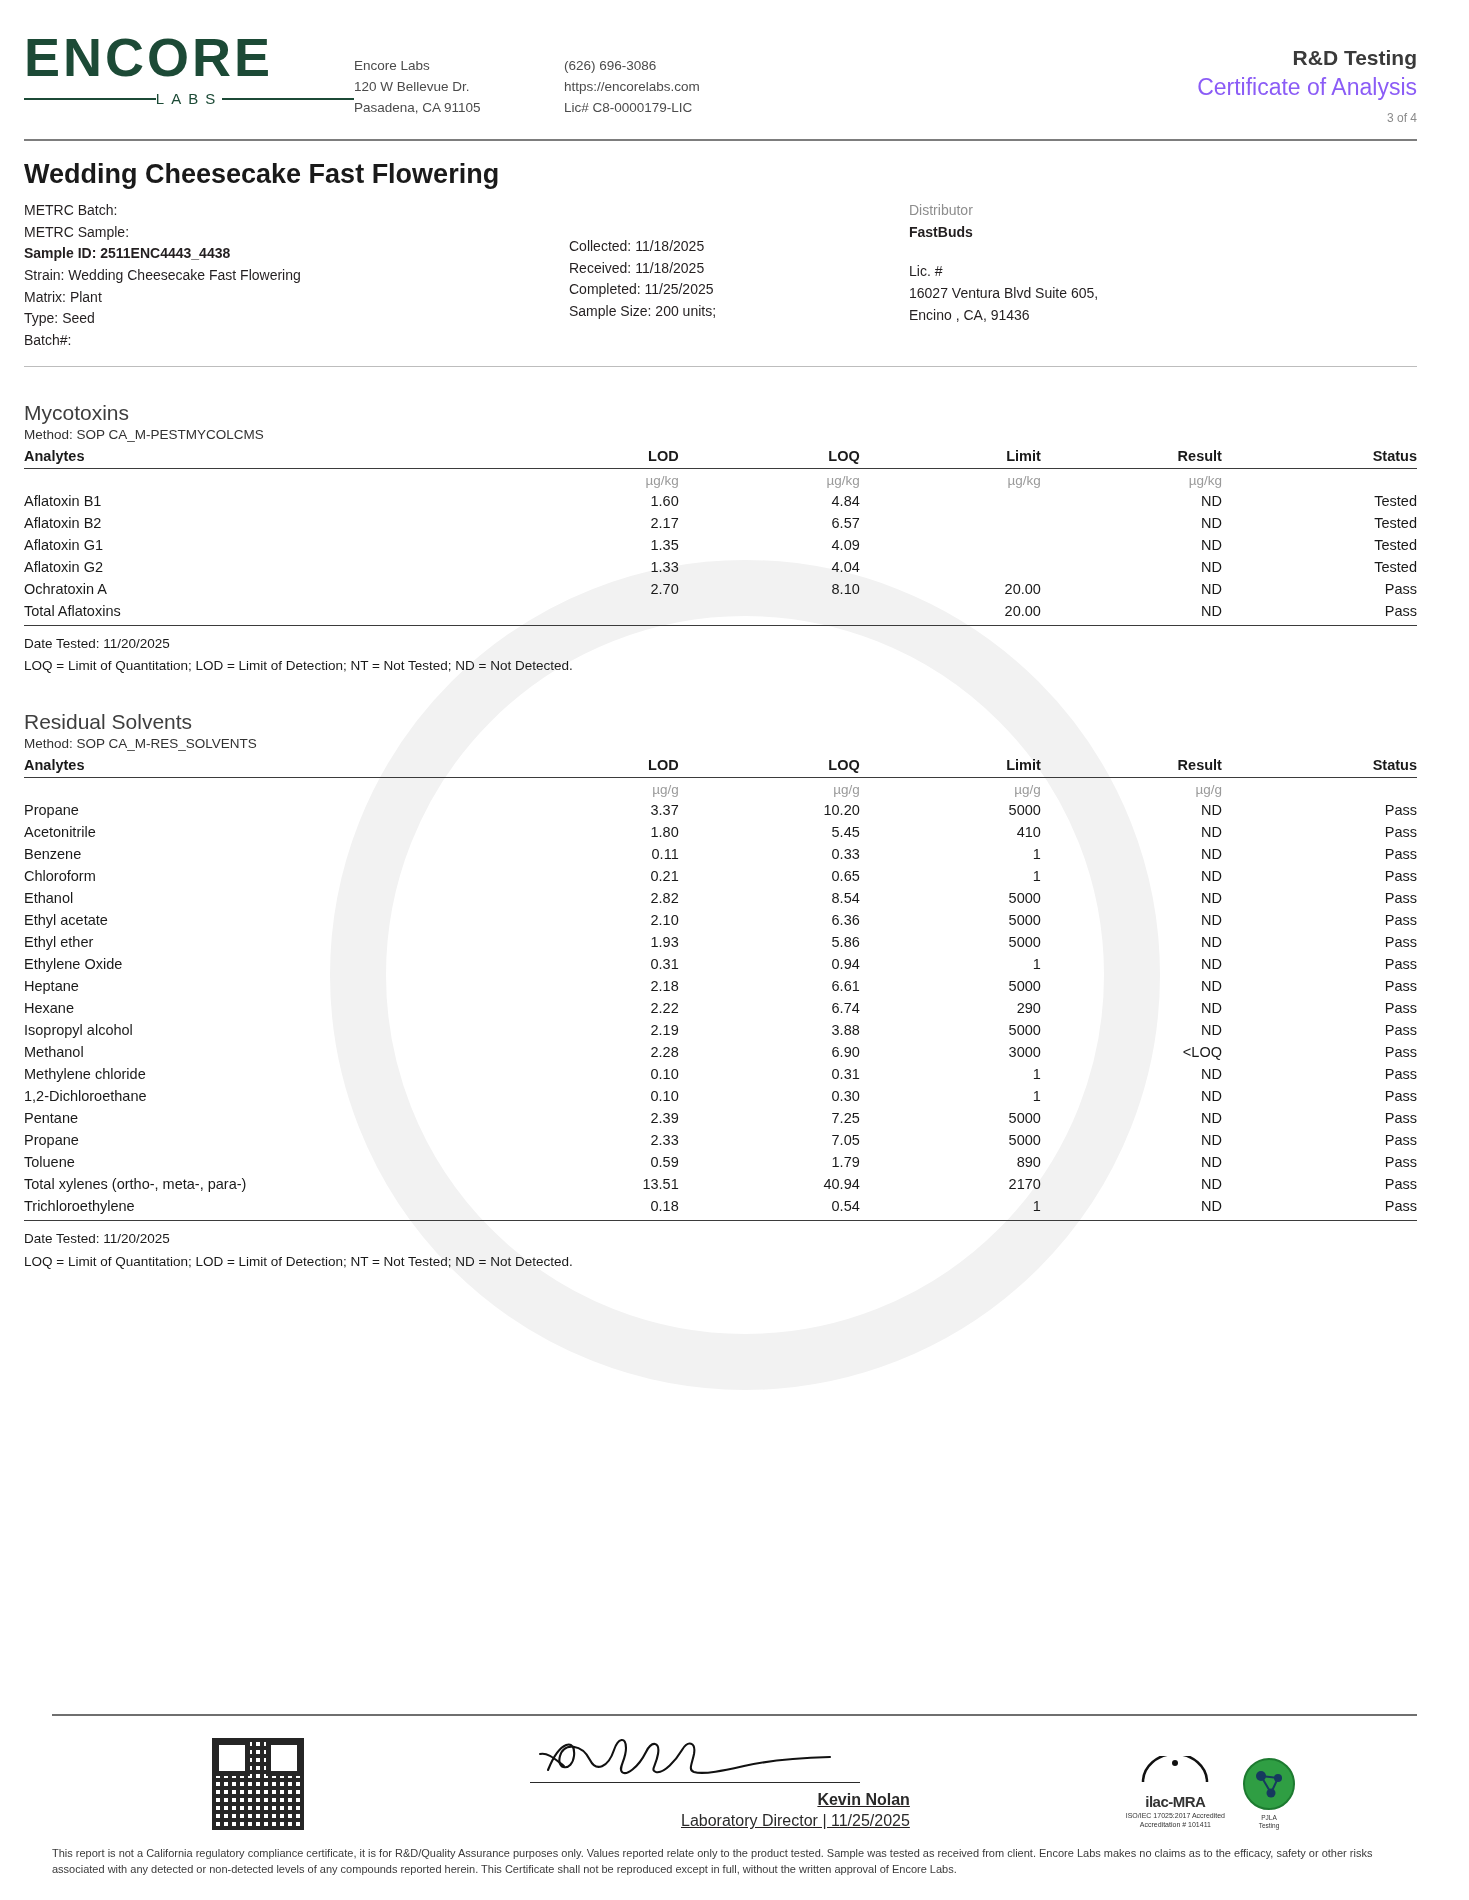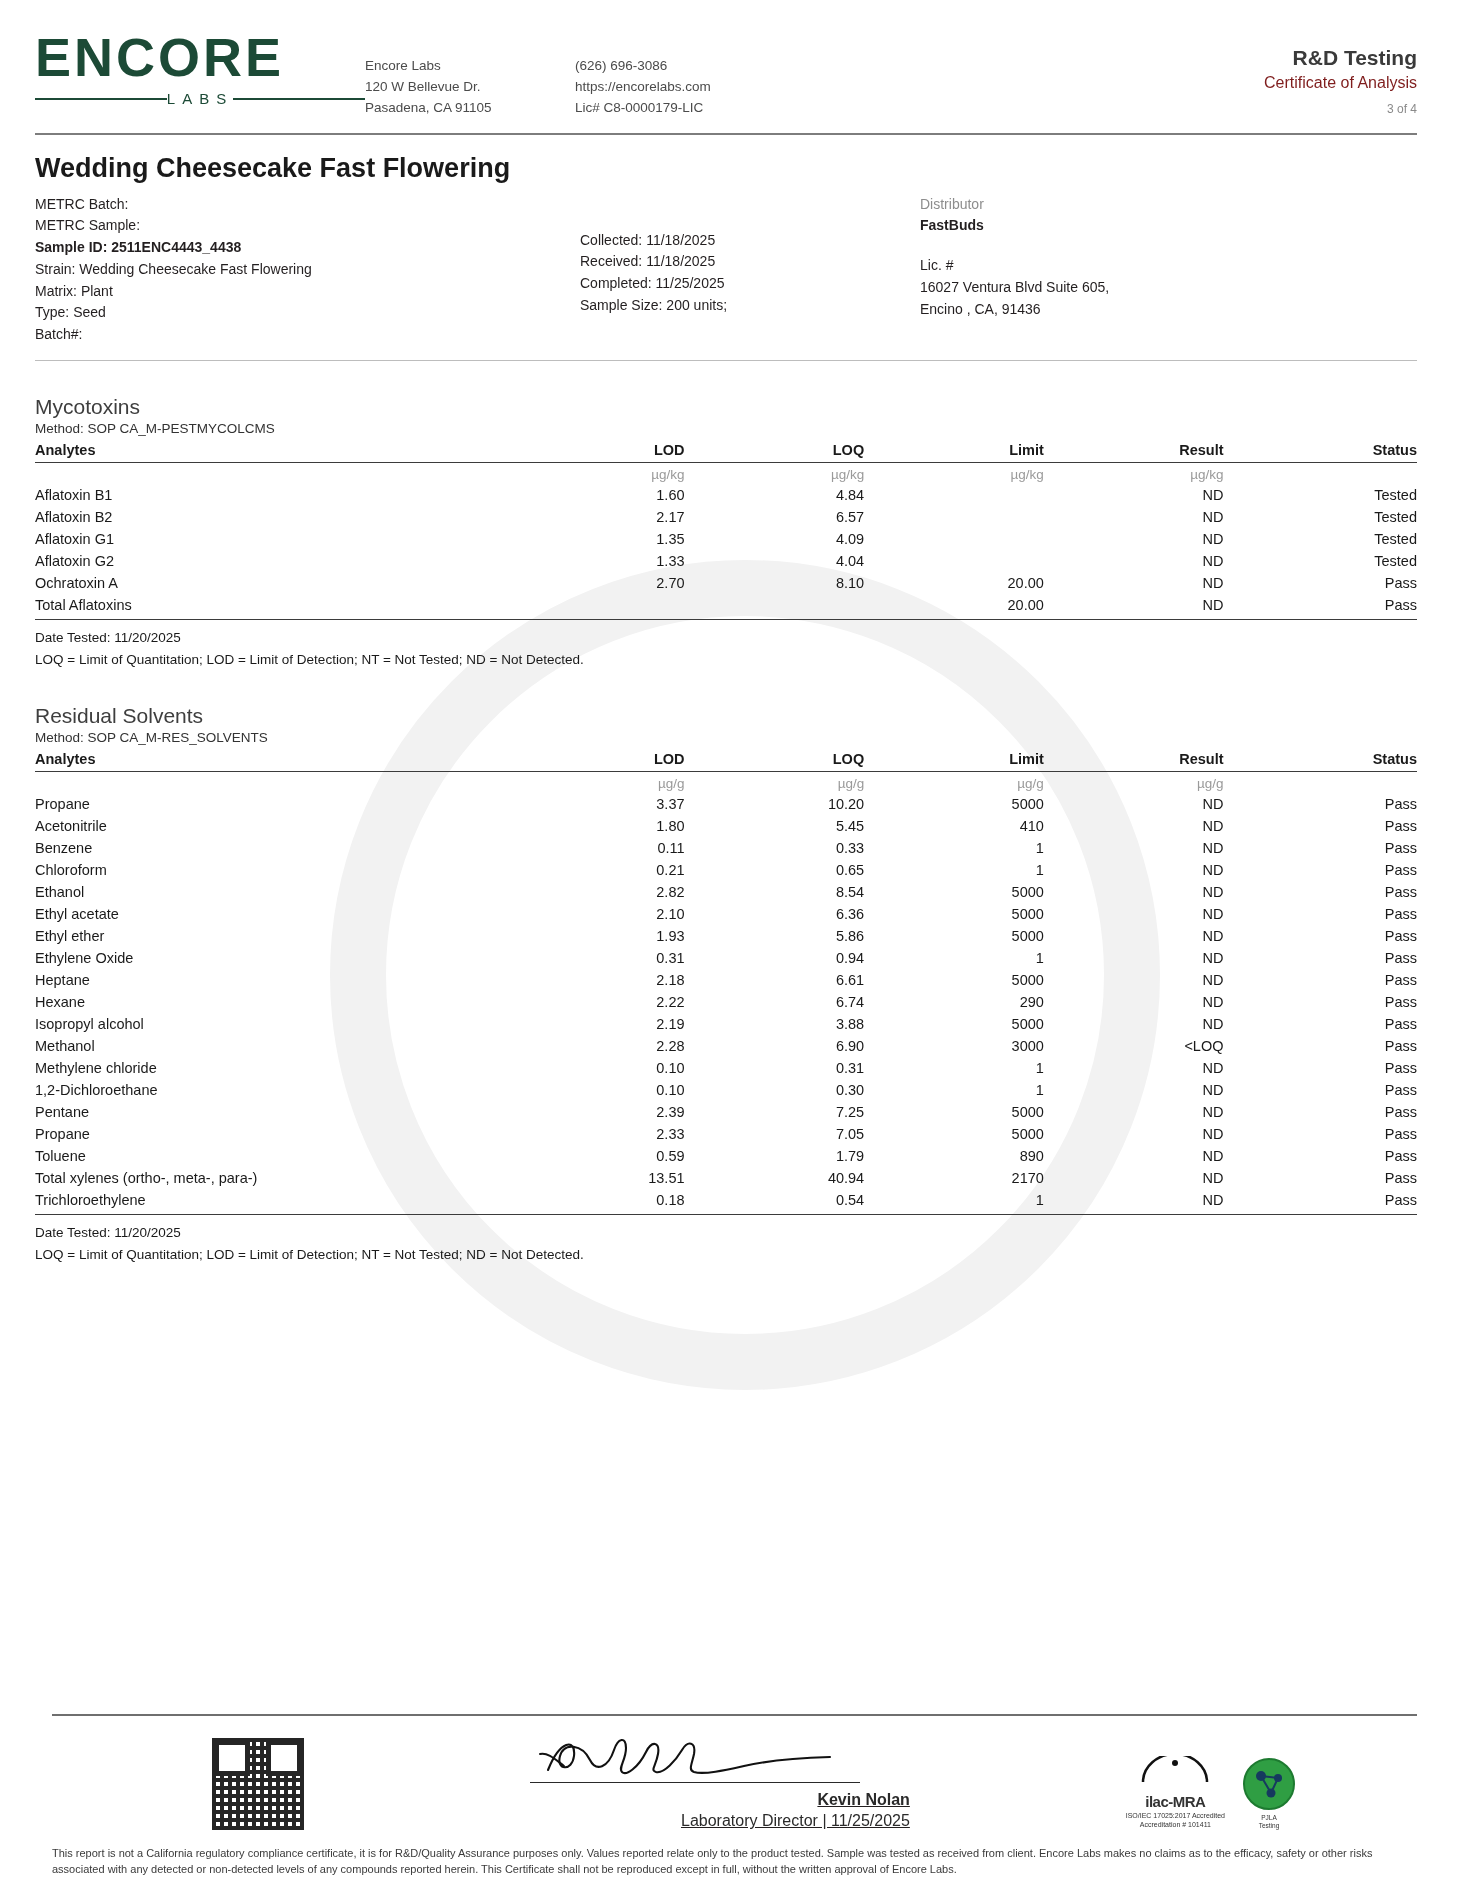--- a/index.html
+++ b/index.html
@@ -9,21 +9,21 @@
     min-height: 1900px;
     background: #ffffff;
     font-family: "Liberation Sans", sans-serif;
     color: #231f20;
     position: relative;
   }
   .page {
     position: relative;
     width: 1469px;
     min-height: 1900px;
-    padding: 26px 52px 0 35px;
+    padding: 26px 52px 0 24px;
     overflow: hidden;
   }
   
   .watermark {
     position: absolute;
     left: 330px;
     top: 560px;
     width: 830px;
     height: 830px;
     border-radius: 50%;
@@ -74,21 +74,21 @@
     color: #4b4b4b;
     padding-top: 30px;
     width: 260px;
   }
   .title-block {
     margin-left: auto;
     text-align: right;
     padding-top: 20px;
   }
   .rd-title { font-size: 21px; font-weight: bold; color: #3a3a3a; }
-  .coa-title { font-size: 16px; color: #7f1d1d; margin-top: 4px; }
+  .coa-title { font-size: 23px; color: #8b5cf6; margin-top: 4px; }
   .page-no { font-size: 12px; color: #8a8a8a; margin-top: 10px; }
 
   .hr-dark { height: 2px; background: #7d7d7d; margin: 2px 0 0 0; }
   .hr-light { height: 1px; background: #bdbdbd; }
 
   
   .sample-title {
     font-size: 27px;
     font-weight: bold;
     margin: 18px 0 10px 0;

